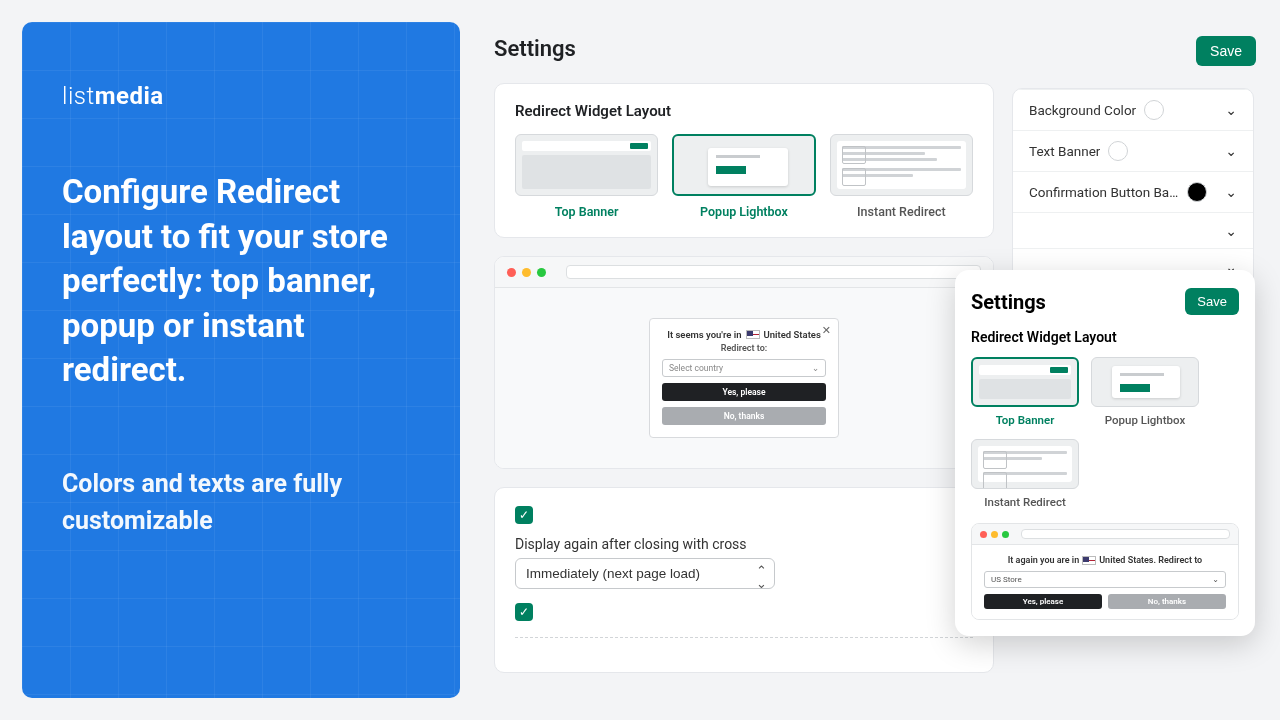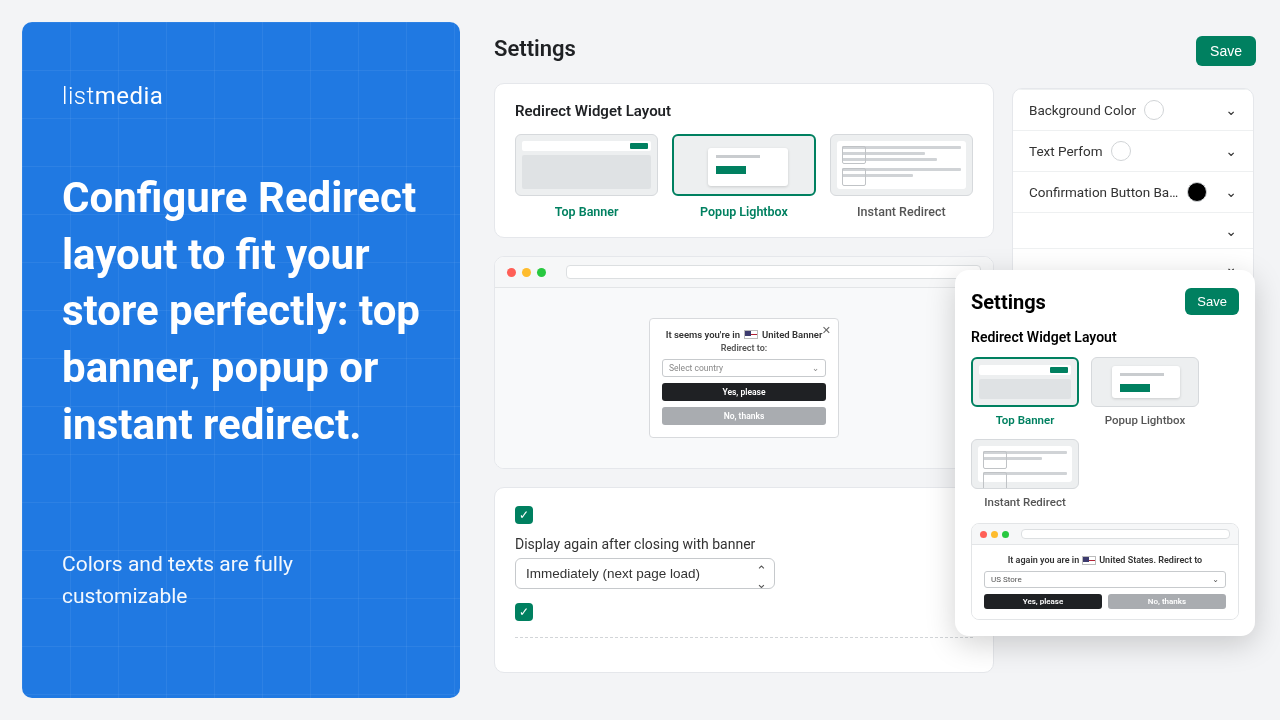--- a/index.html
+++ b/index.html
@@ -18,23 +18,23 @@
     background: #2079e2;
     border-radius: 10px;
     padding: 60px 40px 40px 40px;
     color: #fff;
     background-image:
       linear-gradient(rgba(255,255,255,0.06) 1px, transparent 1px),
       linear-gradient(90deg, rgba(255,255,255,0.06) 1px, transparent 1px);
     background-size: 48px 48px;
   }
   .brand { font-size: 24px; font-weight: 300; letter-spacing: .5px; margin-bottom: 60px;}
-  .brand b { font-weight: 400; margin-top: 36px; }
-  .headline { font-size: 42px; font-weight: 700; line-height: 1.35; margin-bottom: 96px;}
-  .subline { font-size: 21px; font-weight: 400; line-height: 1.5; opacity: .95;}
+  .brand b { font-weight: 700; margin-top: 36px; }
+  .headline { font-size: 33px; font-weight: 700; line-height: 1.35; margin-bottom: 72px;}
+  .subline { font-size: 25px; font-weight: 700; line-height: 1.5; opacity: .95;}
 
   .main-col {
     position: absolute;
     left: 494px; top: 36px;
     width: 500px;
   }
   .page-title { font-size: 22px; font-weight: 600; color: #1f2124; margin-bottom: 22px;}
   .save-btn {
     position: absolute; right: 24px; top: 36px;
     background: #008060; color: #fff; border: none;
@@ -183,38 +183,38 @@
         <span class="dot y"></span>
         <span class="dot g"></span>
       <div class="addr-bar"></div>
     </div>
     <div class="browser-body">
       <div class="popup">
         <span class="px">✕</span>
         <div class="pline">
             <span>It seems you're in</span> 
             <span class="flag"></span> 
-            <span>United Banner</span>
+            <span>United States</span>
           </div>
         <div class="psub">Redirect to:</div>
         <div class="psel">
             <span>Select country</span>
             <span>⌄</span>
           </div>
         <div class="pbtn k">Yes, please</div>
         <div class="pbtn g">No, thanks</div>
       </div>
     </div>
   </div>
 
   <div class="card">
     <div class="chk-row">
       <div class="chk">✓</div>
     </div>
-    <label class="form-label">Display again after closing with banner</label>
+    <label class="form-label">Display again after closing with cross</label>
     <div class="sel-box">
       <input readonly="" value="Immediately (next page load)" style="">
       <div class="stk">⌃<br>⌄</div>
     </div>
     <div class="chk-row" style="margin-top:14px">
       <div class="chk">✓</div>
     </div>
     <hr class="dashed">
   </div>
 </div>
@@ -223,21 +223,21 @@
   <div class="side-card">
     <div class="crow">
       <div class="crow-left">
           <span class="truncate">Background Color</span>
           <span class="swatch w"></span>
         </div>
       <span class="chev">⌄</span>
     </div>
     <div class="crow">
       <div class="crow-left">
-          <span class="truncate">Text Perfom</span>
+          <span class="truncate">Text Banner</span>
           <span class="swatch w"></span>
         </div>
       <span class="chev">⌄</span>
     </div>
     <div class="crow">
       <div class="crow-left">
           <span class="truncate">Confirmation Button Backg...</span>
           <span class="swatch k"></span>
         </div>
       <span class="chev">⌄</span>

